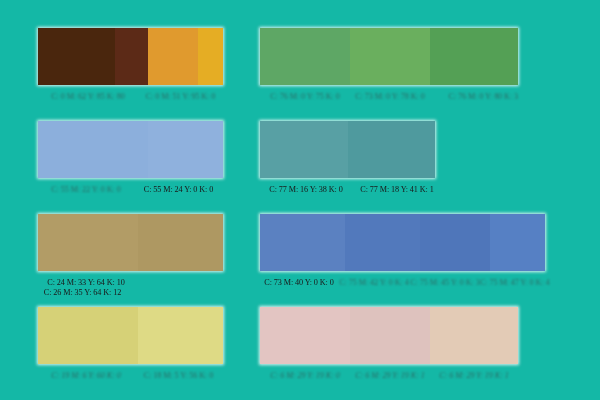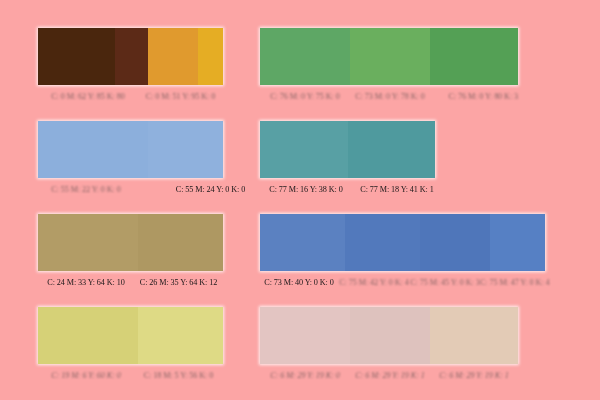--- a/index.html
+++ b/index.html
@@ -12,21 +12,21 @@
     height: 400px;
     background: #ffffff;
     font-family: "Liberation Serif", serif;
     overflow: hidden;
   }
 
   #sheet {
     position: relative;
     width: 600px;
     height: 400px;
-    background: #fca5a5;
+    background: #14b8a6;
     box-sizing: border-box;
   }
 
   
   .palette-grid {
     position: absolute;
     left: 38px;
     top: 28px;
     width: 524px;
     height: 352px;
@@ -119,21 +119,21 @@
           <div class="swatch-label blur-1" style="width: 80px;">C: 73 M: 0 Y: 78 K: 0</div>
           <div class="swatch-label blur-1" style="width: 88px; text-align: right;">C: 76 M: 0 Y: 80 K: 3</div>
         </div>
     </div>
 
     <div class="palette-group">
       <div class="swatch-bar softedge" style="width: 185px;">
           <div class="swatch" title="C: 55 M: 22 Y: 0 K: 0" style="width: 110px; background: rgb(140, 175, 220);"></div>
           <div class="swatch" title="C: 55 M: 24 Y: 0 K: 0" style="width: 75px; background: rgb(143, 177, 221);"></div>
         </div>
-      <div class="swatch-labels" style="width: 185px; gap: 32px;">
+      <div class="swatch-labels" style="width: 185px;">
           <div class="swatch-label blur-1" style="width: 96px;">C: 55 M: 22 Y: 0 K: 0</div>
           <div class="swatch-label sharp" style="width: 89px;">C: 55 M: 24 Y: 0 K: 0</div>
         </div>
     </div>
     <div class="spacer-col"></div>
     <div class="palette-group">
       <div class="swatch-bar softedge" style="width: 175px;">
           <div class="swatch" title="C: 77 M: 16 Y: 38 K: 0" style="width: 88px; background: rgb(88, 160, 164);"></div>
           <div class="swatch" title="C: 77 M: 18 Y: 41 K: 1" style="width: 87px; background: rgb(79, 154, 158);"></div>
         </div>
@@ -141,21 +141,21 @@
           <div class="swatch-label sharp" style="width: 92px;">C: 77 M: 16 Y: 38 K: 0</div>
           <div class="swatch-label sharp" style="width: 90px;">C: 77 M: 18 Y: 41 K: 1</div>
         </div>
     </div>
 
     <div class="palette-group">
       <div class="swatch-bar softedge" style="width: 185px;">
           <div class="swatch" title="C: 24 M: 33 Y: 64 K: 10" style="width: 100px; background: rgb(178, 156, 102);"></div>
           <div class="swatch" title="C: 26 M: 35 Y: 64 K: 12" style="width: 85px; background: rgb(174, 152, 98);"></div>
         </div>
-      <div class="swatch-labels" style="width: 185px;">
+      <div class="swatch-labels" style="width: 185px; flex-direction: column;">
           <div class="swatch-label sharp" style="width: 96px;">C: 24 M: 33 Y: 64 K: 10</div>
           <div class="swatch-label sharp" style="width: 89px;">C: 26 M: 35 Y: 64 K: 12</div>
         </div>
     </div>
     <div class="spacer-col"></div>
     <div class="palette-group">
       <div class="swatch-bar softedge" style="width: 285px;">
           <div class="swatch" title="C: 73 M: 40 Y: 0 K: 0" style="width: 85px; background: rgb(91, 129, 193);"></div>
           <div class="swatch" title="C: 75 M: 42 Y: 0 K: 1" style="width: 75px; background: rgb(82, 121, 188);"></div>
           <div class="swatch" title="C: 75 M: 45 Y: 0 K: 3" style="width: 70px; background: rgb(79, 118, 186);"></div>

